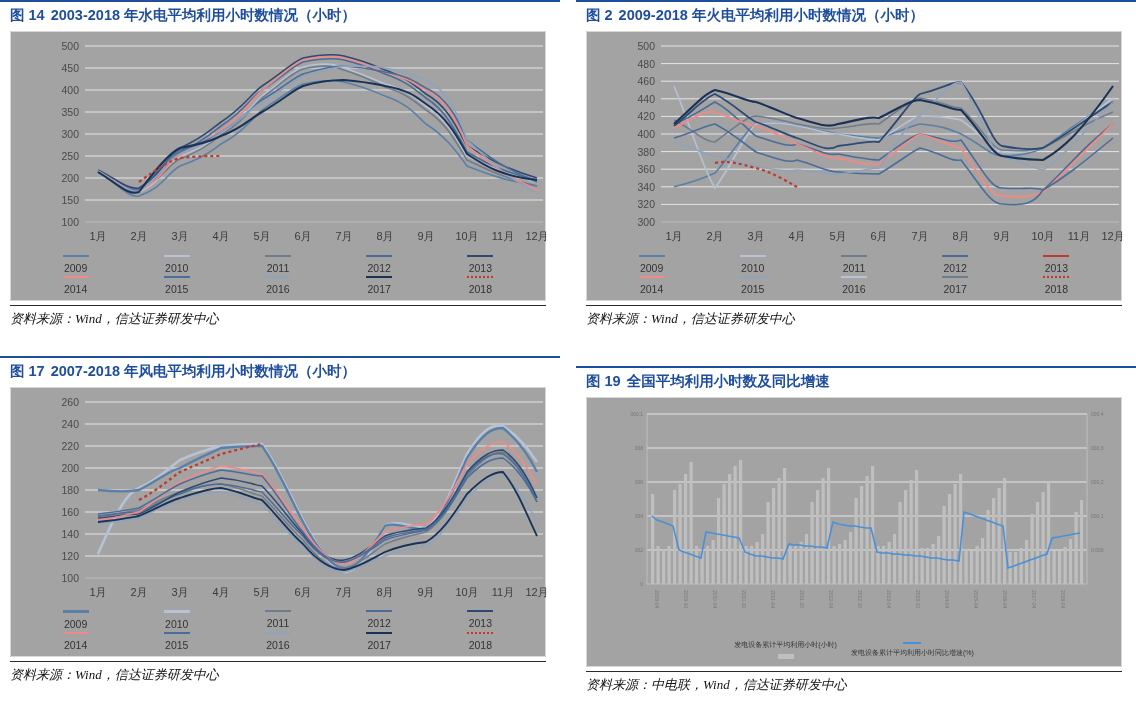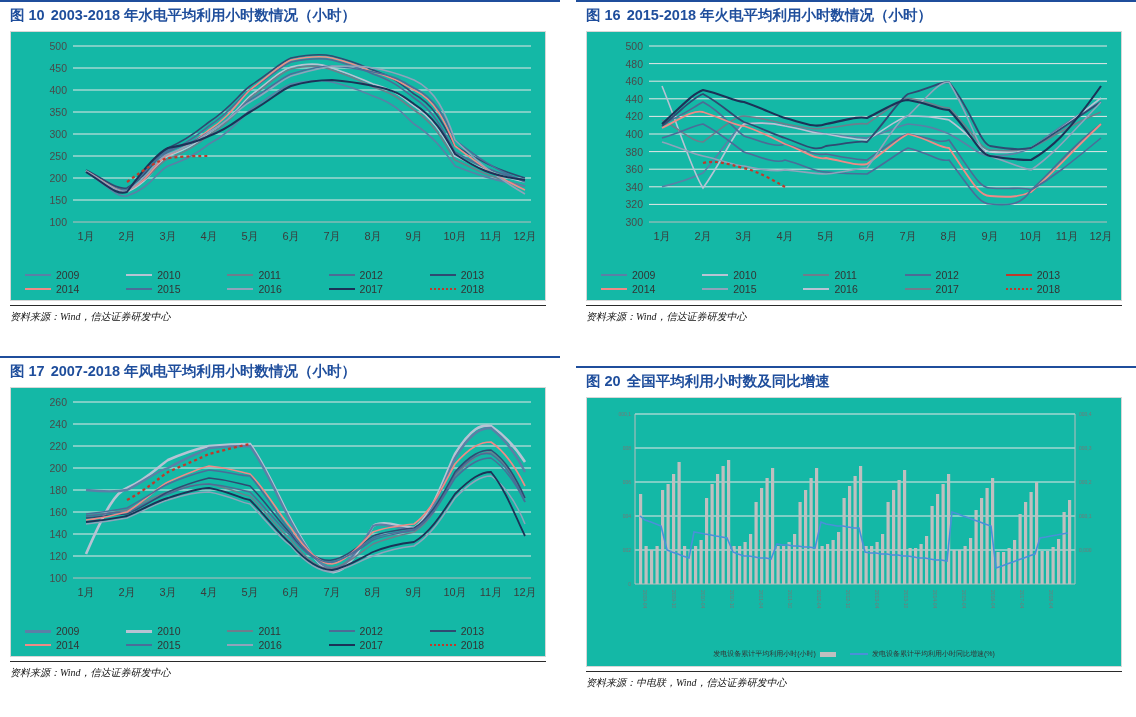--- a/index.html
+++ b/index.html
@@ -27,76 +27,77 @@
     font-size:14.5px;
     white-space:nowrap;
   }
   .fig-num{font-weight:bold;}
   .fig-text{font-weight:bold;}
 
   .chart-box{
     position:relative;
     margin-left:10px;
     border:1px solid #d7d7d7;
-    background:#14b8a6;
+    background:#a3a3a3;
     box-sizing:border-box;
+    padding-left:12px;
   }
   .box-a{width:536px;height:270px;}
   .box-b{width:536px;height:270px;}
 
   .source{
     margin-left:10px;
     margin-top:4px;
     padding-top:4px;
     border-top:1px solid #2a2a2a;
     width:536px;
     font-family:"Liberation Serif", serif;
     font-style:italic;
-    font-size:10px;
+    font-size:13px;
     color:#111;
     box-sizing:border-box;
   }
 
   svg{display:block;}
   .axis-lbl{font-family:"Liberation Sans",sans-serif;font-size:10.5px;fill:#4a4a4a;}
   .axis-lbl-cn{font-family:"Liberation Sans",sans-serif;font-size:11px;fill:#3b3b3b;}
   .tiny-lbl{font-family:"Liberation Sans",sans-serif;font-size:5px;fill:#777;}
   .gridline{stroke:#e6e6e6;stroke-width:1;}
   .axisline{stroke:#bdbdbd;stroke-width:1;}
 
   .legend{
     position:absolute;left:0;right:0;bottom:4px;
     padding:0 14px;
     display:flex;flex-wrap:wrap;
     box-sizing:border-box;
   }
   .legend.cols5 .lg-item{width:20%;}
   .legend.cols5b .lg-item{width:20%;}
-  .lg-item{display:flex;align-items:center;gap:5px;font-size:10.5px;color:#333;margin:1px 0;}
+  .lg-item{display:flex;align-items:center;gap:5px;font-size:10.5px;color:#333;margin:1px 0;flex-direction:column;}
   .lg-line{width:26px;height:0;border-top-width:2px;border-top-style:solid;flex:none;}
   .lg-line.dotted{border-top-style:dotted;border-top-width:2.5px;}
   .lg-txt{font-family:"Liberation Sans",sans-serif;font-size:10.5px;}
 
   .legend-br{
     position:absolute;left:0;right:0;bottom:6px;
     display:flex;justify-content:center;gap:14px;align-items:center;
     font-size:7px;color:#666;
   }
   .legend-br .lg-item{gap:4px;}
   .legend-br .lg-bar{width:16px;height:5px;background:#bfbfbf;display:inline-block;}
   .legend-br .lg-ln{width:18px;height:0;border-top:2px solid #4a90d9;display:inline-block;}
 </style>
 </head>
 <body>
 
 <div class="page">
 
   <div class="panel panel-tl">
     <div class="fig-title">
-      <span class="fig-num">图 10</span>
+      <span class="fig-num">图 14</span>
       <span class="fig-text">2003-2018 年水电平均利用小时数情况（小时）</span>
     </div>
     <div class="chart-box box-a">
       <svg width="534" height="230" viewBox="0 0 534 230">
 
         <g>
           <line class="gridline" x1="62" y1="14" x2="520" y2="14"></line>
           <line class="gridline" x1="62" y1="36" x2="520" y2="36"></line>
           <line class="gridline" x1="62" y1="58" x2="520" y2="58"></line>
           <line class="gridline" x1="62" y1="80" x2="520" y2="80"></line>
@@ -187,22 +188,22 @@
             <span class="lg-line dotted" style="border-top-color:#c0392b"></span>
             <span class="lg-txt">2018</span>
           </div>
       </div>
     </div>
     <div class="source">资料来源：Wind，信达证券研发中心</div>
   </div>
 
   <div class="panel panel-tr">
     <div class="fig-title">
-      <span class="fig-num">图 16</span>
-      <span class="fig-text">2015-2018 年火电平均利用小时数情况（小时）</span>
+      <span class="fig-num">图 2</span>
+      <span class="fig-text">2009-2018 年火电平均利用小时数情况（小时）</span>
     </div>
     <div class="chart-box box-a">
       <svg width="534" height="230" viewBox="0 0 534 230">
         <g>
           <line class="gridline" x1="62" y1="14" x2="520" y2="14"></line>
           <line class="gridline" x1="62" y1="31.6" x2="520" y2="31.6"></line>
           <line class="gridline" x1="62" y1="49.2" x2="520" y2="49.2"></line>
           <line class="gridline" x1="62" y1="66.8" x2="520" y2="66.8"></line>
           <line class="gridline" x1="62" y1="84.4" x2="520" y2="84.4"></line>
           <line class="gridline" x1="62" y1="102" x2="520" y2="102"></line>
@@ -395,21 +396,21 @@
             <span class="lg-line dotted" style="border-top-color:#c0392b"></span>
             <span class="lg-txt">2018</span>
           </div>
       </div>
     </div>
     <div class="source">资料来源：Wind，信达证券研发中心</div>
   </div>
 
   <div class="panel panel-br">
     <div class="fig-title">
-      <span class="fig-num">图 20</span>
+      <span class="fig-num">图 19</span>
       <span class="fig-text">全国平均利用小时数及同比增速</span>
     </div>
     <div class="chart-box box-b">
       <svg width="534" height="240" viewBox="0 0 534 240">
         <g>
           <line class="gridline" x1="48" y1="16" x2="488" y2="16"></line>
           <line class="gridline" x1="48" y1="50" x2="488" y2="50"></line>
           <line class="gridline" x1="48" y1="84" x2="488" y2="84"></line>
           <line class="gridline" x1="48" y1="118" x2="488" y2="118"></line>
           <line class="gridline" x1="48" y1="152" x2="488" y2="152"></line>

